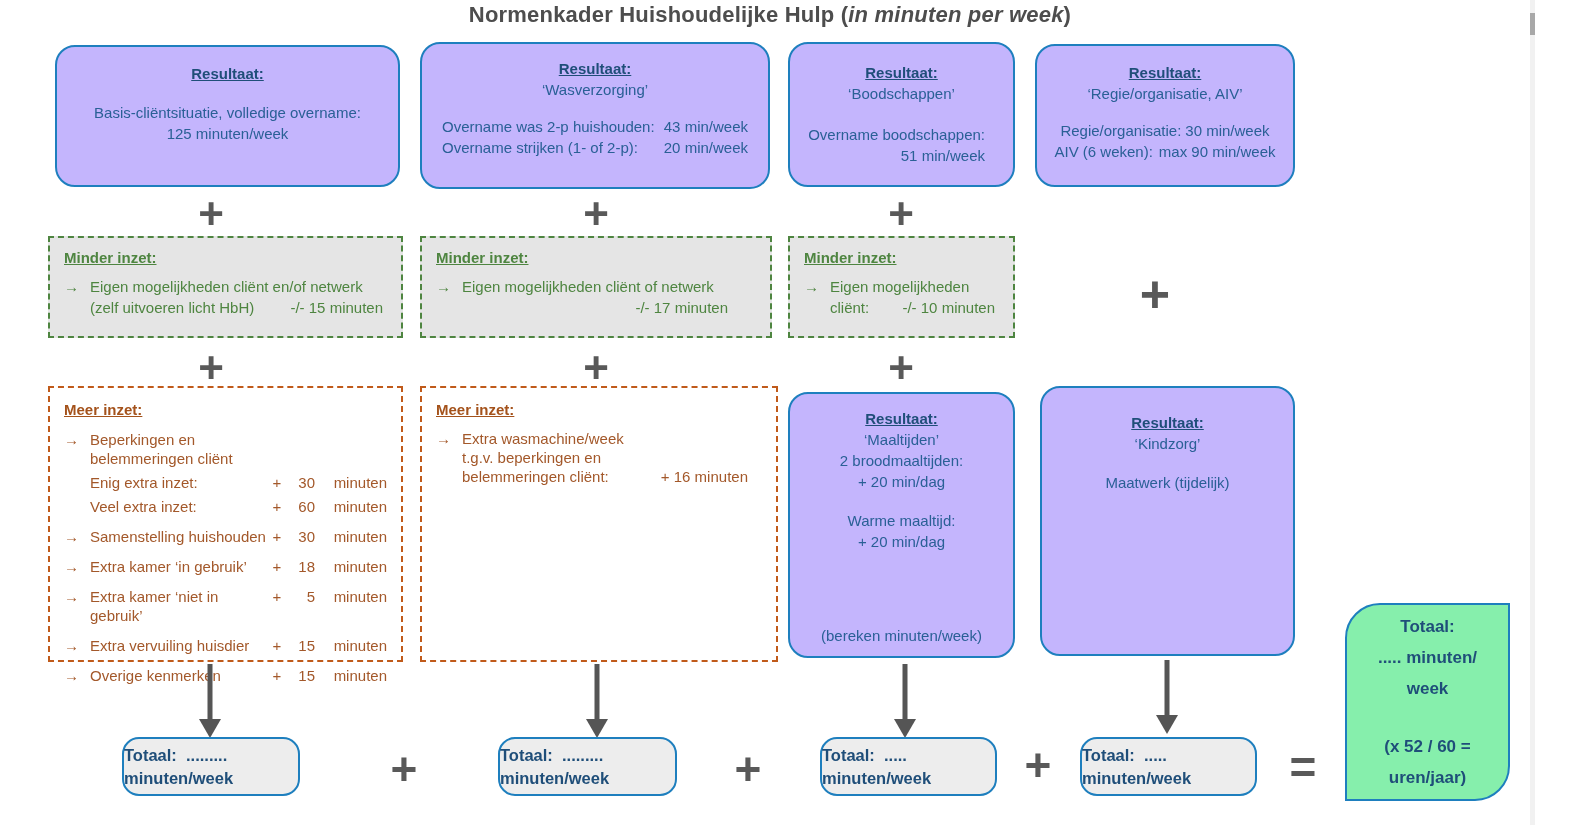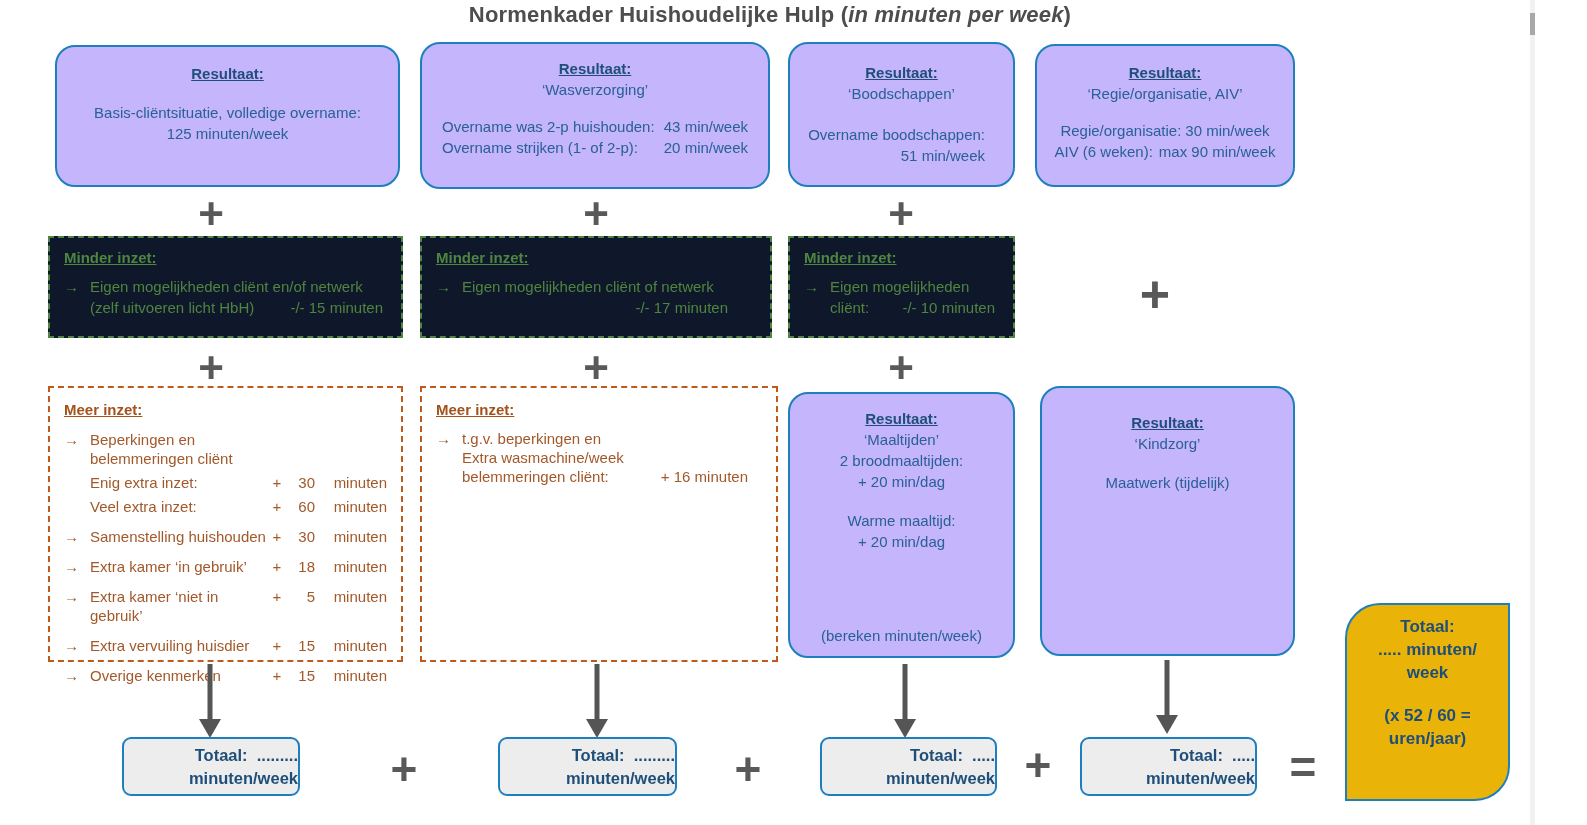--- a/index.html
+++ b/index.html
@@ -20,21 +20,21 @@
 
   .wv-row{display:flex;padding:0 20px;text-align:left;}
   .wv-row .lbl{flex:1;}
   .wv-row .val{width:92px;text-align:right;}
   .pair-row{display:flex;justify-content:center;gap:4px;}
 
   .right-block{text-align:right;padding-right:28px;}
 
   
   .green-box{border:2px dashed #4e8540;color:#4e8540;font-size:15px;line-height:20px;
-             padding:10px 14px;text-align:left;background:#0f172a;}
+             padding:10px 14px;text-align:left;background:#e5e5e5;}
   .green-box .hdr{color:#4e8540;}
   .gi-row{display:flex;margin-top:9px;}
   .gi-arrow{width:26px;flex:none;}
   .gi-sub{display:flex;margin-left:26px;margin-top:1px;}
   .gi-sub .lbl{flex:1;}
   .gi-val{text-align:center;padding-right:4px;}
   .right-line{text-align:right;padding-right:28px;margin-top:1px;}
 
   
   .orange-box{border:2px dashed #c05a1a;color:#a3582a;font-size:15px;line-height:19px;
@@ -53,29 +53,29 @@
   .mw-last .lbl{flex:1;}
   .mw-last .val{padding-right:14px;}
 
   
   .op{color:#595959;font-weight:bold;text-align:center;line-height:1;}
 
   
   .down-arrow{width:24px;height:74px;}
 
   
-  .total-box{border:2.5px solid #1e7fbe;border-radius:9px;background:#ededed;
+  .total-box{border:2.5px solid #1e7fbe;border-radius:17px;background:#ededed;
              color:#1f4e79;font-weight:bold;font-size:16.5px;line-height:23px;
-             display:flex;flex-direction:column;align-items:flex-end;justify-content:center;}
+             display:flex;flex-direction:column;align-items:flex-start;justify-content:center;}
   .pre{white-space:pre;}
 
   
-  .grand-box{border:2.5px solid #1e7fbe;border-radius:35px 0 35px 0;background:#eab308;
+  .grand-box{border:2.5px solid #1e7fbe;border-radius:35px 0 35px 0;background:#86efac;
              color:#1f4e79;font-weight:bold;font-size:17px;line-height:23px;
-             display:flex;flex-direction:column;align-items:center;justify-content:flex-start;
+             display:flex;flex-direction:column;align-items:center;justify-content:space-between;
              text-align:center;}
 
   
   #sb-track{left:1530px;top:0;width:5px;height:825px;background:#f1f1f1;}
   #sb-thumb{left:1530px;top:13px;width:5px;height:22px;background:#a8a8a8;}
 </style>
 </head>
 <body>
 
 <div id="screen">
@@ -228,22 +228,22 @@
       <span class="mi-num">15</span>
       <span class="mi-unit">minuten</span>
     </div>
   </div>
 
   <div class="abs orange-box" style="left:420px;top:386px;width:358px;height:276px;">
     <span class="hdr">Meer inzet:</span>
     <div class="mw-body">
       <span class="mi-arrow">→</span>
       <div class="mw-lines">
+        <div>Extra wasmachine/week</div>
         <div>t.g.v. beperkingen en</div>
-        <div>Extra wasmachine/week</div>
         <div class="mw-last">
           <span class="lbl">belemmeringen cliënt:</span>
           <span class="val">+ 16 minuten</span>
         </div>
       </div>
     </div>
   </div>
 
   <div class="abs blue-box" style="left:788px;top:392px;width:227px;height:266px;padding:14px 10px 10px 10px;">
     <span class="hdr">Resultaat:</span>

